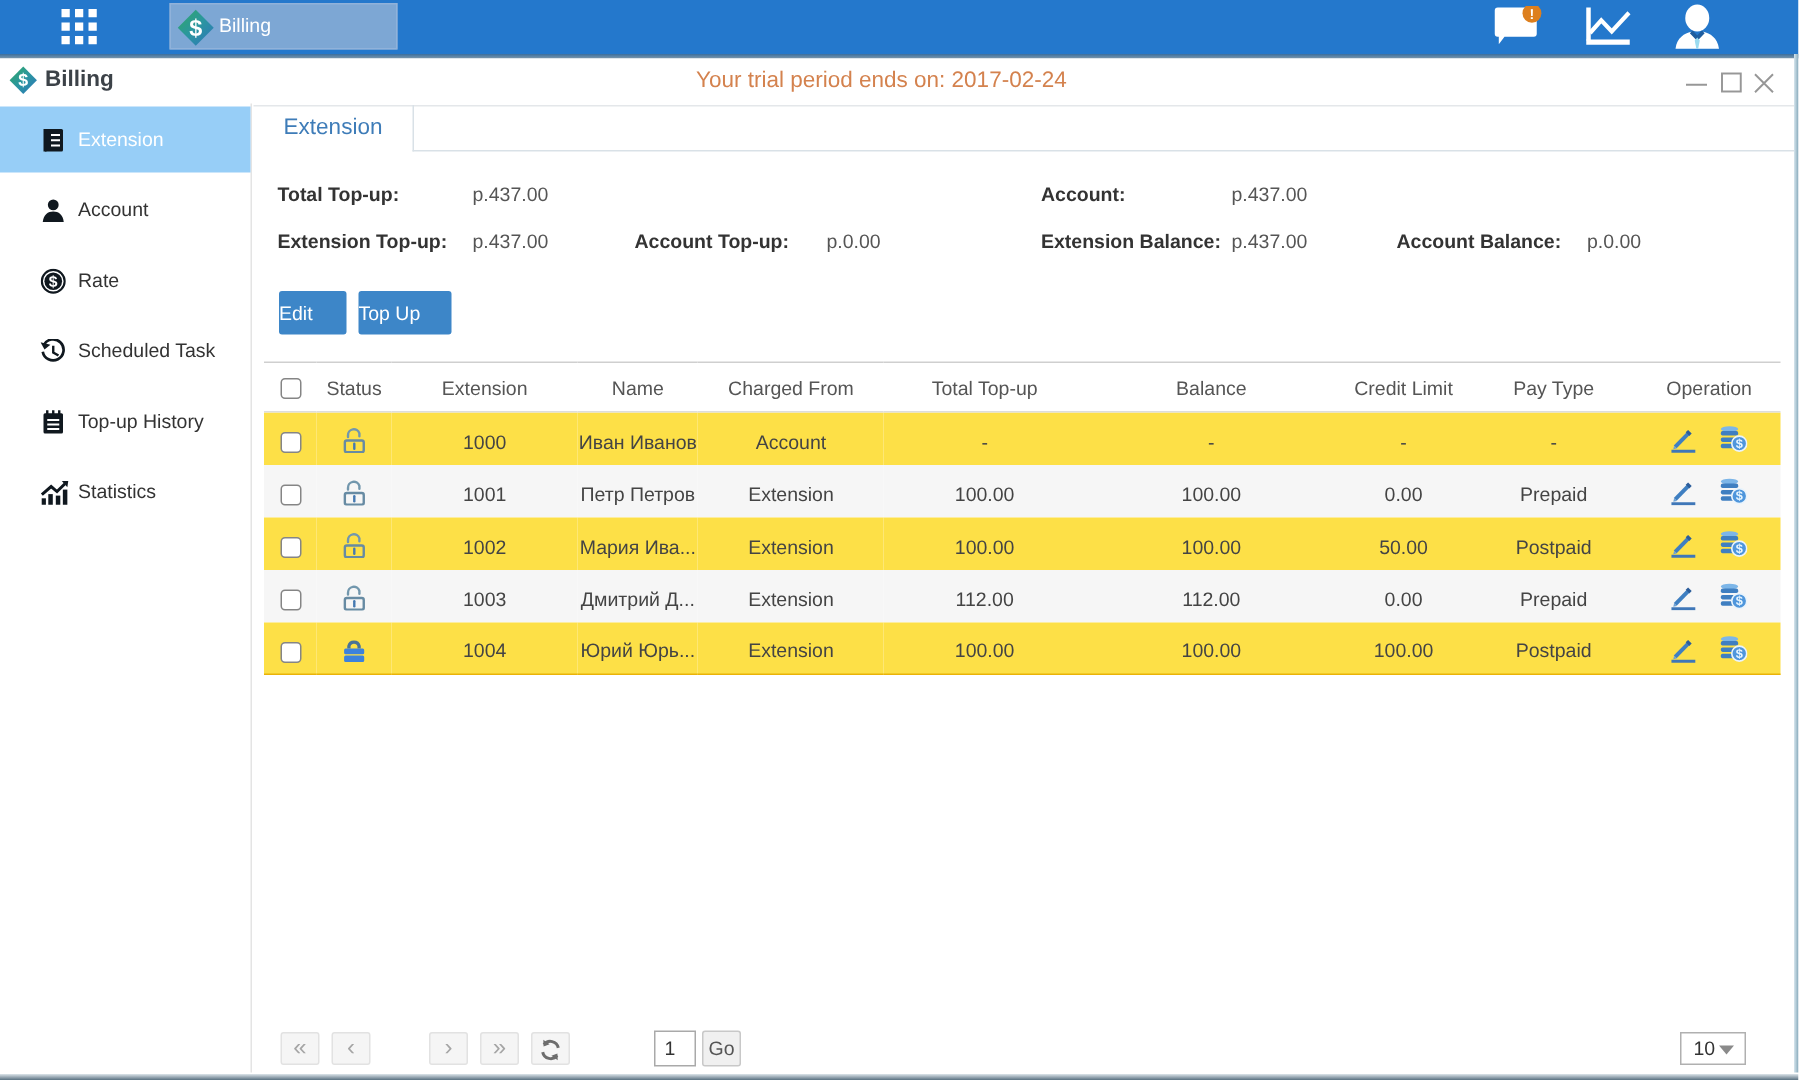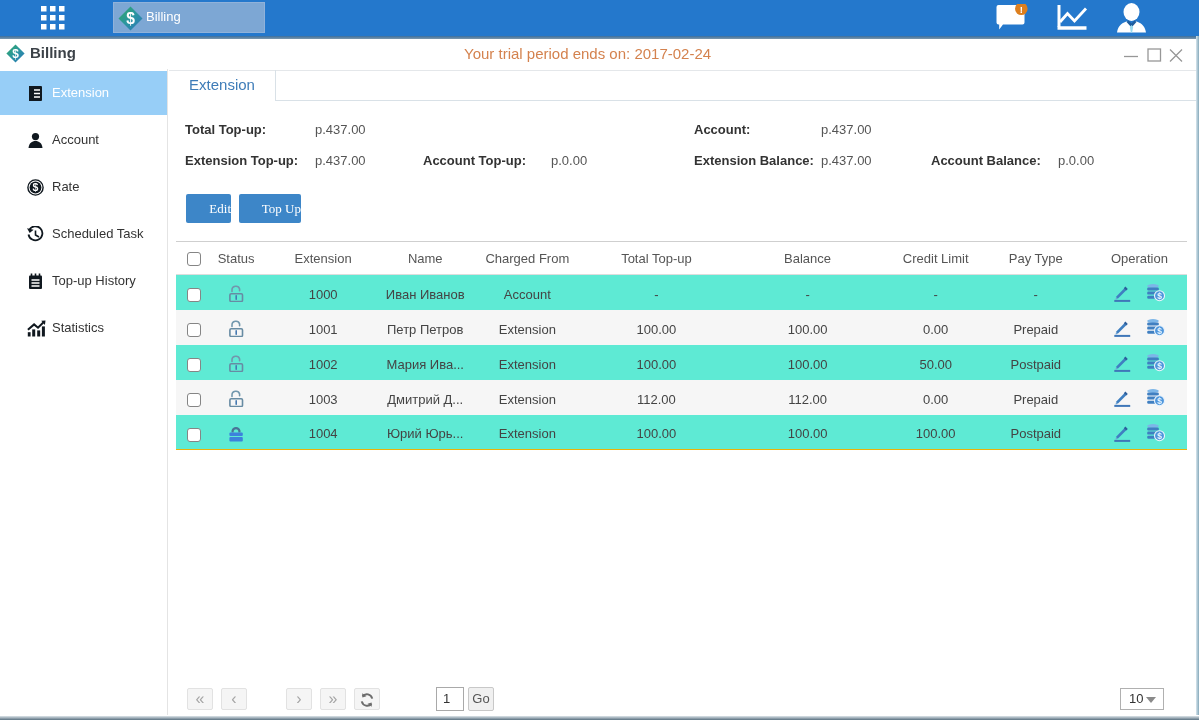--- a/index.html
+++ b/index.html
@@ -32,28 +32,28 @@
   #tabsep { left:275px; top:70px; width:1px; height:31px; background:#d9e1e7; }
   #tabactive { position:absolute; left:169px; top:69px; width:106px; height:32px; background:#fff;
                color:#3e7cb8; font-size:15px; text-align:center; line-height:32px; }
 
   
   .lbl { position:absolute; font-size:13px; font-weight:bold; color:#333; }
   .val { position:absolute; font-size:13px; color:#555; }
 
   
   .bluebtn { position:absolute; background:#3d86c8; color:#fff; font-size:13px;
-             text-align:right; border-radius:2px; line-height:29px; height:29px;font-family:Liberation Serif, serif; }
+             text-align:left; border-radius:2px; line-height:29px; height:29px; }
 
   
   #tbl { left:176px; top:241px; width:1011px; border-collapse:collapse; table-layout:fixed; }
   #tbl th { font-size:13px; font-weight:normal; color:#555; height:33px;
             border-top:1px solid #cfcfcf; border-bottom:1px solid #ddd; text-align:center; }
   #tbl td { font-size:13px; color:#444; height:35px; padding-top:4px; box-sizing:border-box; text-align:center; }
-  #tbl tr.odd  td { background:#5eead4;margin-top:40px; }
+  #tbl tr.odd  td { background:#fde047;margin-top:40px; }
   #tbl tr.even td { background:#f6f6f6; }
   #tbl tr.last td { border-bottom:1px solid #eab308;text-align:center; }
   .cb { display:inline-block; width:14px; height:14px; border:1px solid #858585; border-radius:3px; background:#fff; vertical-align:middle; }
 
   
   .pgbtn { position:absolute; width:26px; height:22px; background:#f5f5f5; border:1px solid #e2e2e2;
            border-radius:2px; color:#a5a5a5; font-size:16px; text-align:center; line-height:19px; }
   .pgtxt { position:absolute; font-size:13px; color:#555;margin-top:44px; }
   #goin { position:absolute; width:28px; height:24px; border:1px solid #a9a9a9; font-size:13px; color:#333;
           text-align:left; padding-left:6px; line-height:20px; background:#fff; }

